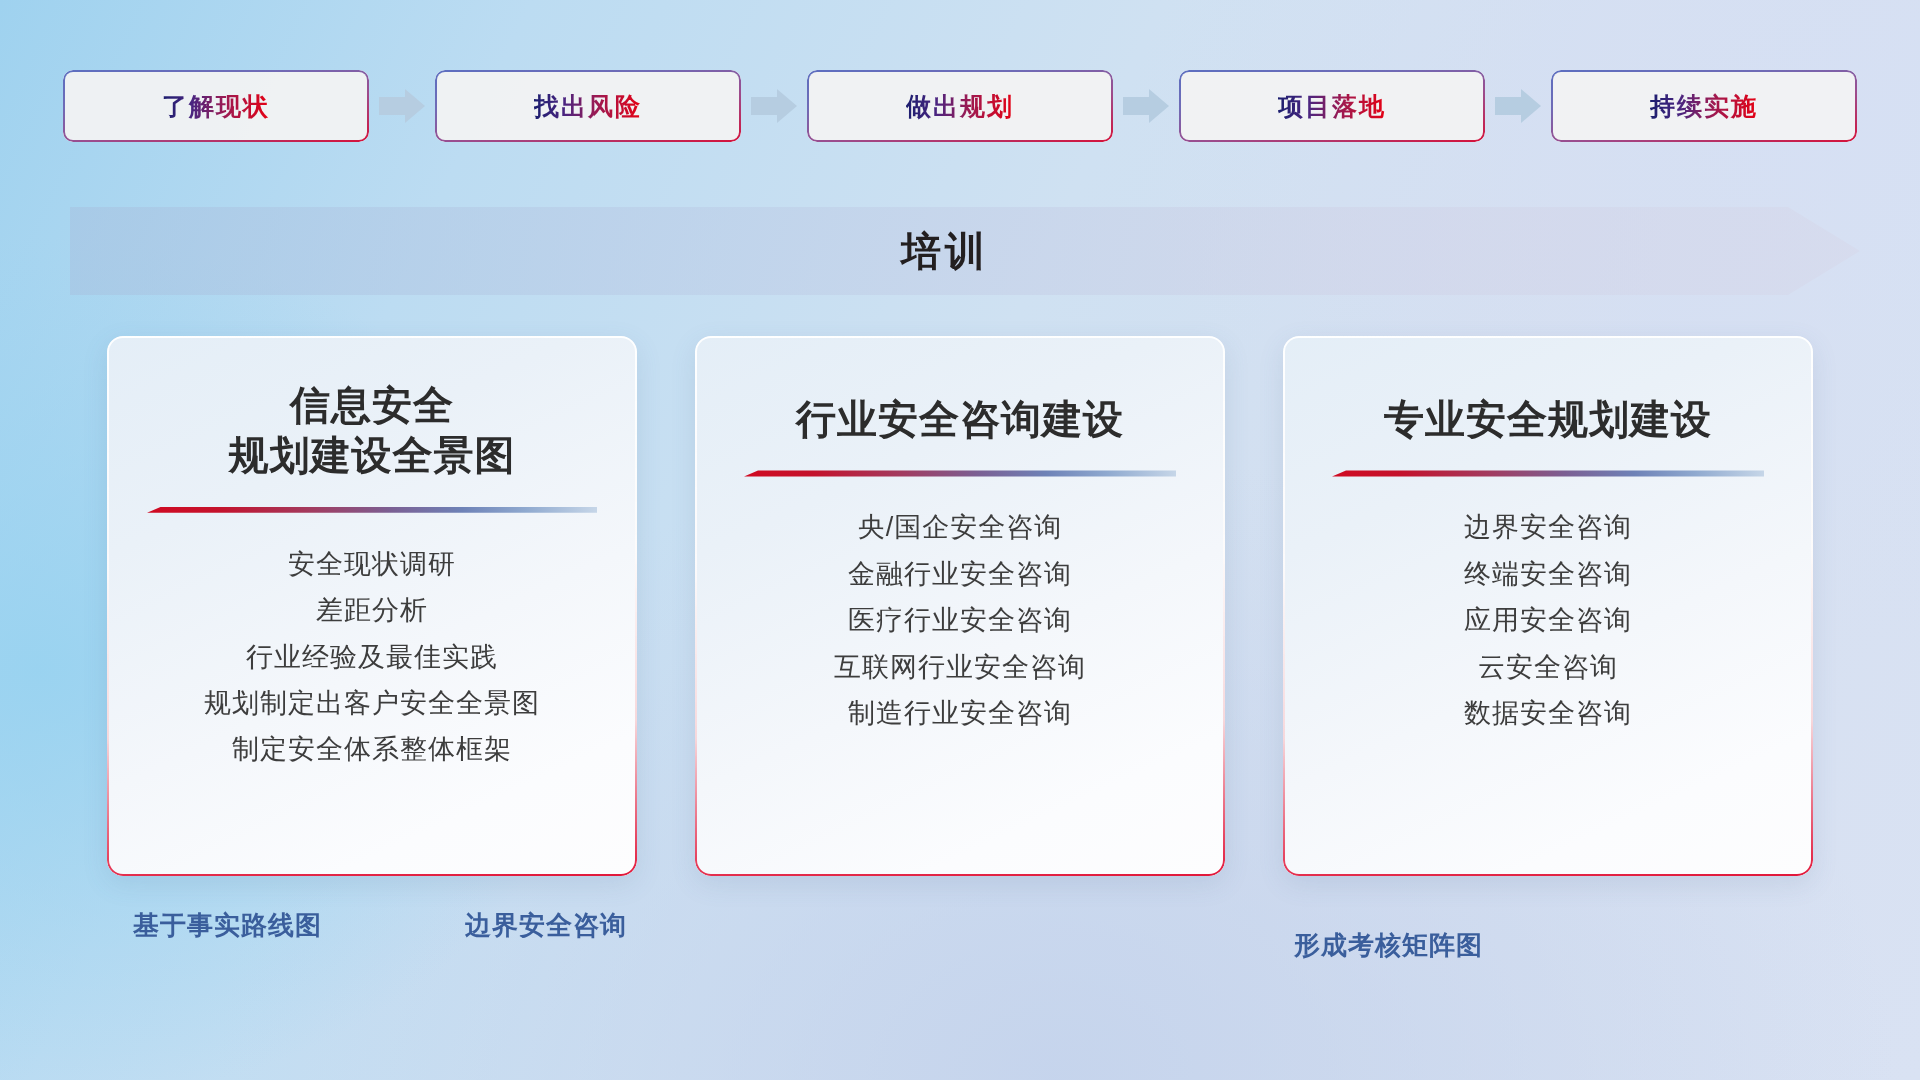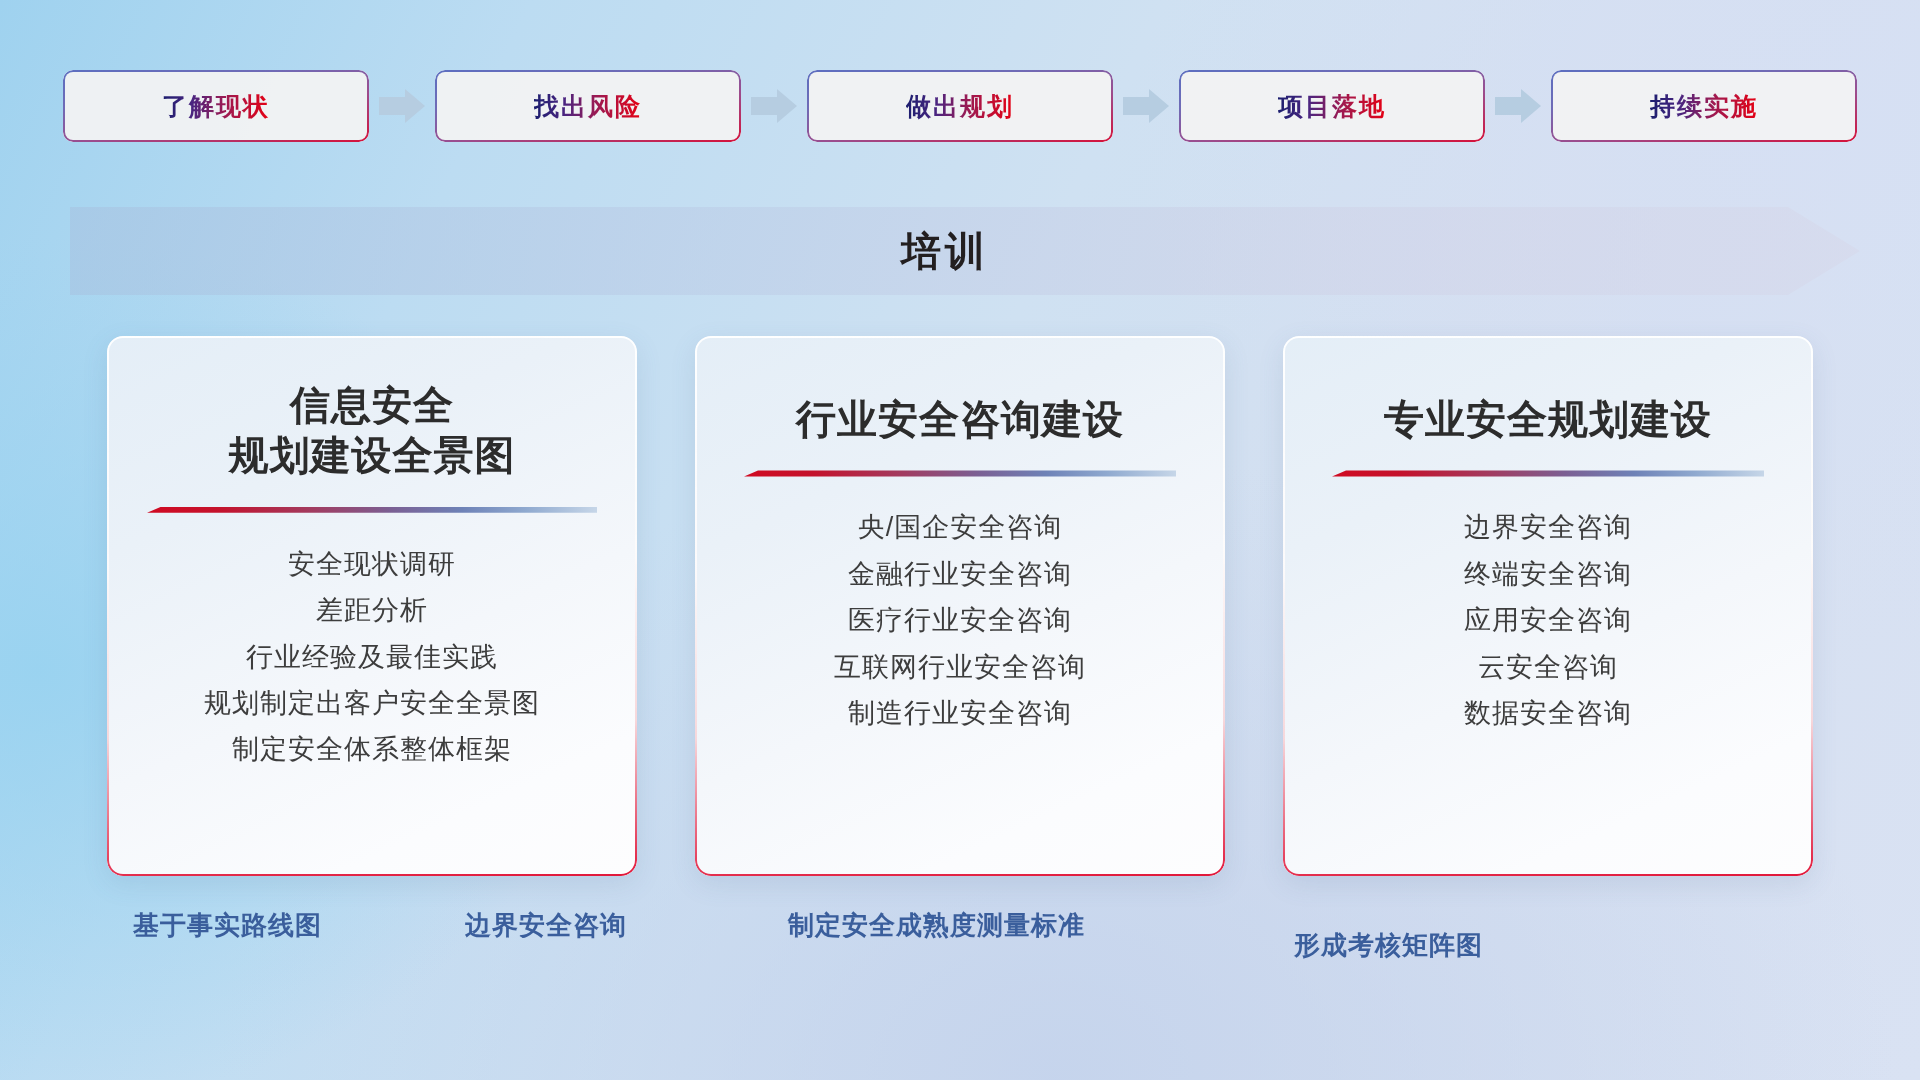--- a/index.html
+++ b/index.html
@@ -282,15 +282,14 @@
         <div class="card-list-item">应用安全咨询</div>
         <div class="card-list-item">云安全咨询</div>
         <div class="card-list-item">数据安全咨询</div>
       </div>
     </div>
   </div>
 
 <div id="footnotes">
     <div class="footnote" style="left: 133px;">基于事实路线图</div>
     <div class="footnote" style="left: 465px;">边界安全咨询</div>
-    <div class="footnote" style="left: 788px;">制定安全成熟度测量标准</div>
     <div class="footnote" style="left: 1294px; margin-top: 20px;">形成考核矩阵图</div>
   </div>
 
 </body></html>

